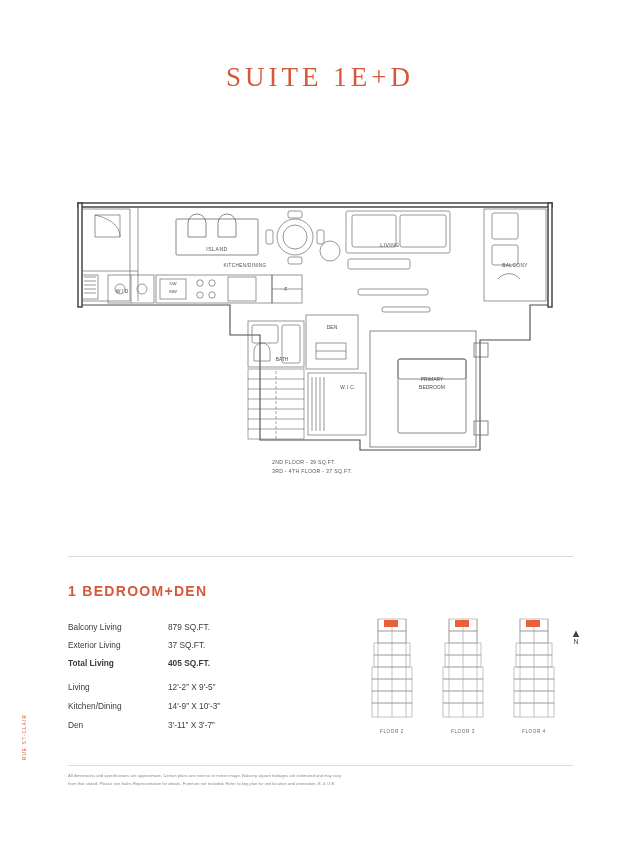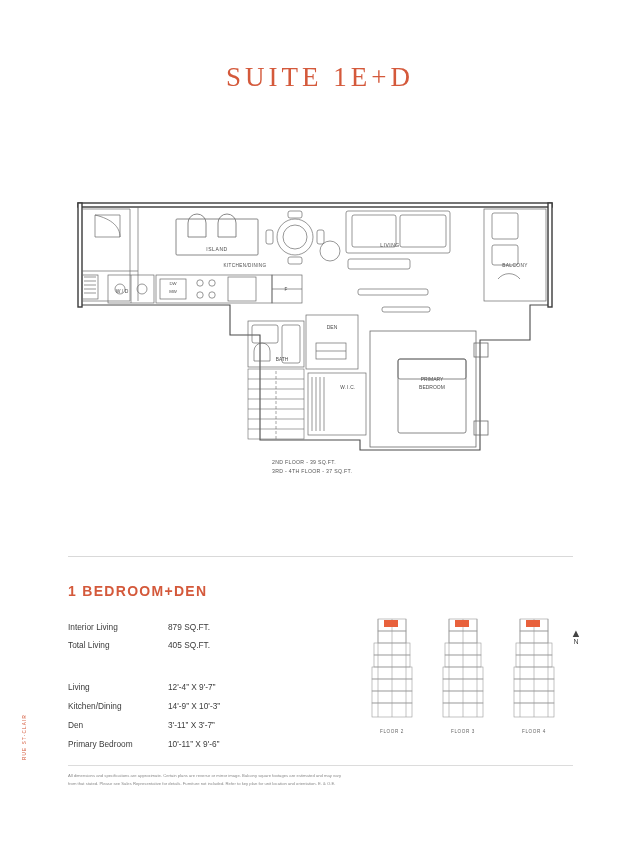--- a/index.html
+++ b/index.html
@@ -75,21 +75,21 @@
     top: 622px;
     width: 240px;
     font-size: 8.3px;
     color: #3b3b3b;
   }
   .area-table .row {
     display: flex;
     margin-bottom: 8px;
   }
   .area-table .row .k { width: 100px; }
-  .area-table .row.total { font-weight: normal; }
+  .area-table .row.total { font-weight: bold; }
 
   .dim-table {
     position: absolute;
     left: 68px;
     top: 682px;
     width: 260px;
     font-size: 8.3px;
     color: #3b3b3b;
   }
   .dim-table .row {
@@ -306,45 +306,45 @@
 <div class="plan-note">
   <div>2ND FLOOR - 39 SQ.FT.</div>
   <div>3RD - 4TH FLOOR - 37 SQ.FT.</div>
 </div>
 
 <div class="sect-rule"></div>
 <div class="unit-type">1 BEDROOM+DEN</div>
 
 <div class="area-table">
   <div class="row">
-    <span class="k">Interior Living</span>
+    <span class="k">Balcony Living</span>
     <span class="v">879 SQ.FT.</span>
+  </div>
+  <div class="row">
+    <span class="k">Exterior Living</span>
+    <span class="v">37 SQ.FT.</span>
   </div>
   <div class="row total">
     <span class="k">Total Living</span>
     <span class="v">405 SQ.FT.</span>
   </div>
 </div>
 
 <div class="dim-table">
   <div class="row">
     <span class="k">Living</span>
-    <span class="v">12'-4” X 9'-7”</span>
+    <span class="v">12'-2” X 9'-5”</span>
   </div>
   <div class="row">
     <span class="k">Kitchen/Dining</span>
     <span class="v">14'-9” X 10'-3”</span>
   </div>
   <div class="row">
     <span class="k">Den</span>
     <span class="v">3'-11” X 3'-7”</span>
-  </div>
-  <div class="row">
-    <span class="k">Primary Bedroom</span>
-    <span class="v">10'-11” X 9'-6”</span>
   </div>
 </div>
 
 <div class="keyplans">
 
   <div class="keyplan" style="left:0px;">
     <svg width="44" height="112" viewBox="0 0 44 112">
       <g fill="none" stroke="#9a9a9a" stroke-width="0.6">
         <rect x="8" y="4" width="28" height="12"></rect>
         <rect x="8" y="16" width="28" height="12"></rect>

